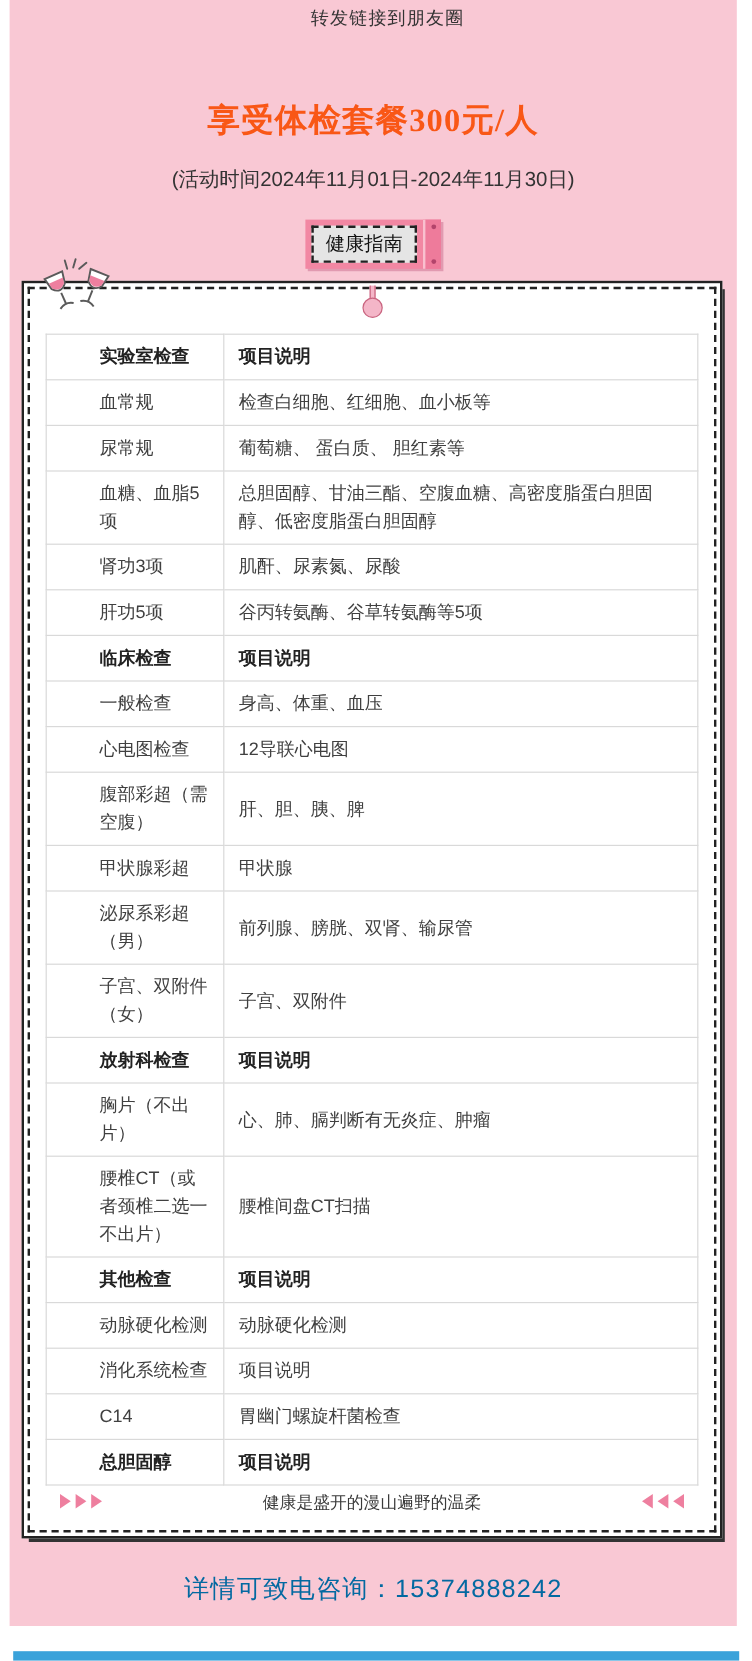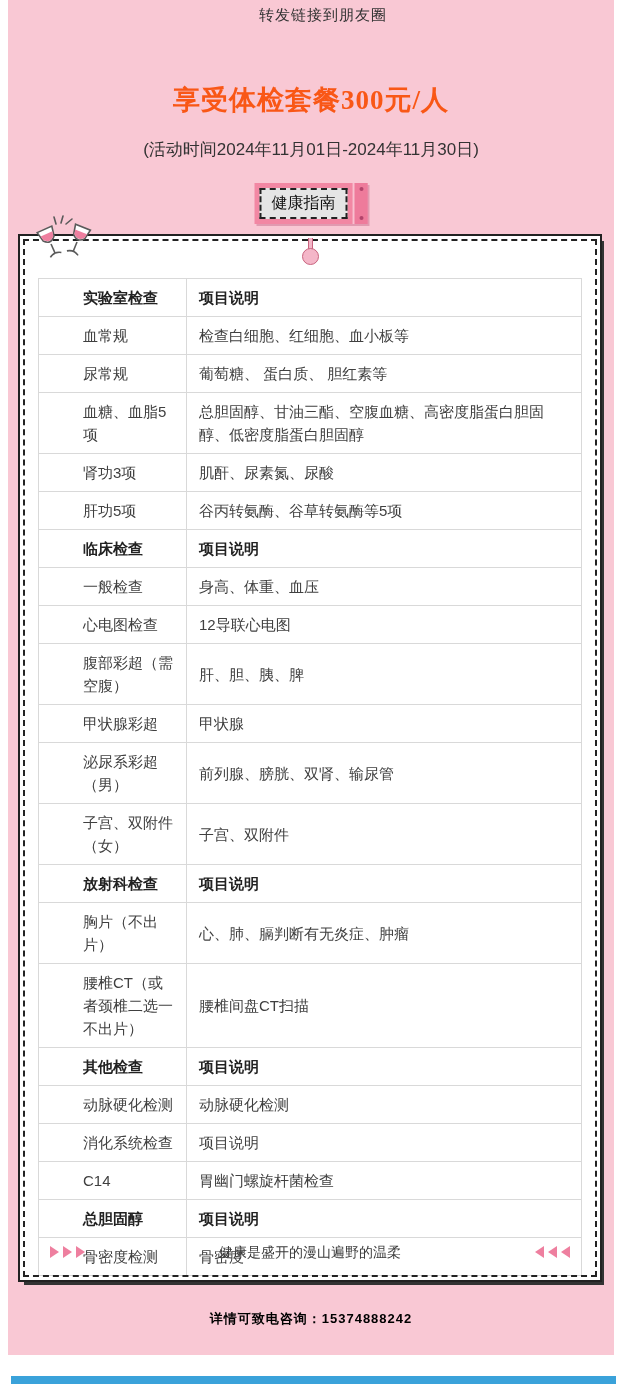--- a/index.html
+++ b/index.html
@@ -50,21 +50,21 @@
 
   .slogan-row { position:absolute; left:0; bottom:18px; width:100%;
                 display:flex; align-items:center; justify-content:space-between; padding:0 28px; }
   .slogan-text { font-size:14px; color:#3a3a3a; }
   .tri { display:inline-block; width:0; height:0; margin:0 2px;
          border-top:6px solid transparent; border-bottom:6px solid transparent; }
   .tri.r { border-left:9px solid #ee7f9f; }
   .tri.l { border-right:9px solid #ee7f9f; }
 
   .contact { position:absolute; top:1310px; left:0; width:100%; text-align:center;
-             font-size:13px; font-weight:bold; color:#000000; letter-spacing:1px; }
+             font-size:21px; font-weight:normal; color:#0369a1; letter-spacing:1px; }
 
   .blue-bar { position:absolute; left:11px; top:1376px; width:605px; height:8px; background:#3aa2da; }
 </style>
 </head>
 <body>
 
 <div class="page">
   <div class="pink-panel">
 
     <div class="promo-line1">转发链接到朋友圈</div>
@@ -187,24 +187,20 @@
               <td>项目说明</td>
             </tr>
             <tr>
               <td class="c1">C14</td>
               <td>胃幽门螺旋杆菌检查</td>
             </tr>
             <tr class="hdr">
               <td class="c1">总胆固醇</td>
               <td>项目说明</td>
             </tr>
-            <tr>
-              <td class="c1">骨密度检测</td>
-              <td>骨密度</td>
-            </tr>
           </tbody>
       </table>
 
       <div class="slogan-row">
         <span>
           <i class="tri r"></i><i class="tri r"></i><i class="tri r"></i>
         </span>
         <span class="slogan-text">健康是盛开的漫山遍野的温柔</span>
         <span>
           <i class="tri l"></i><i class="tri l"></i><i class="tri l"></i>

